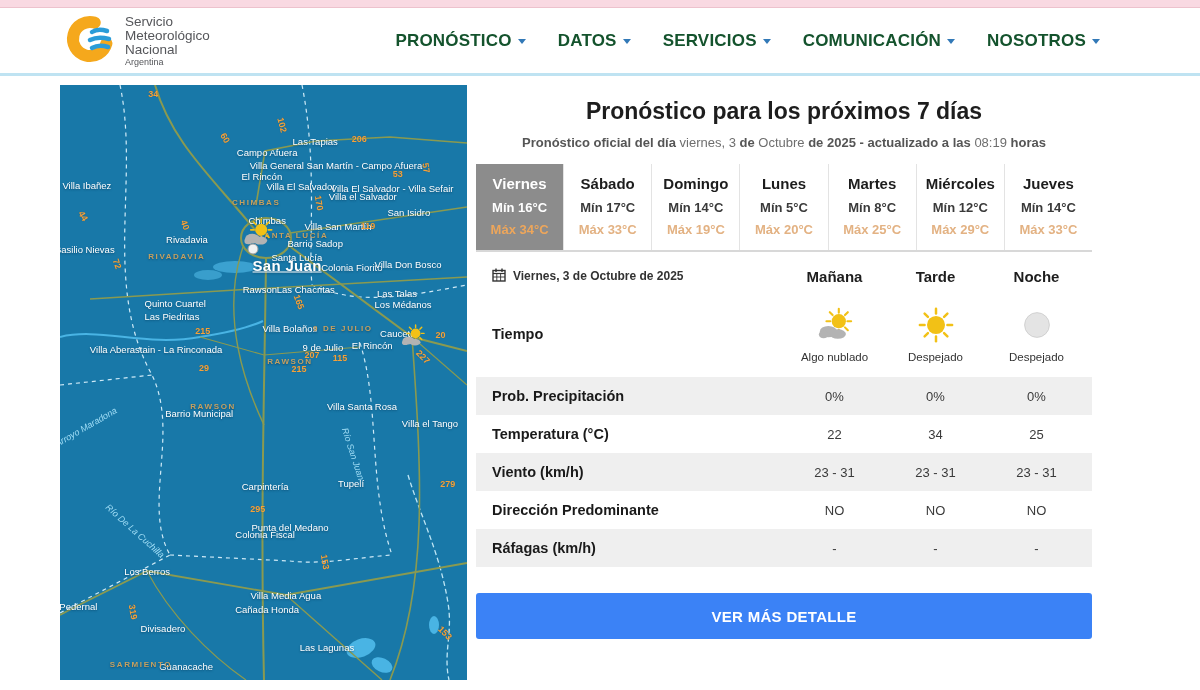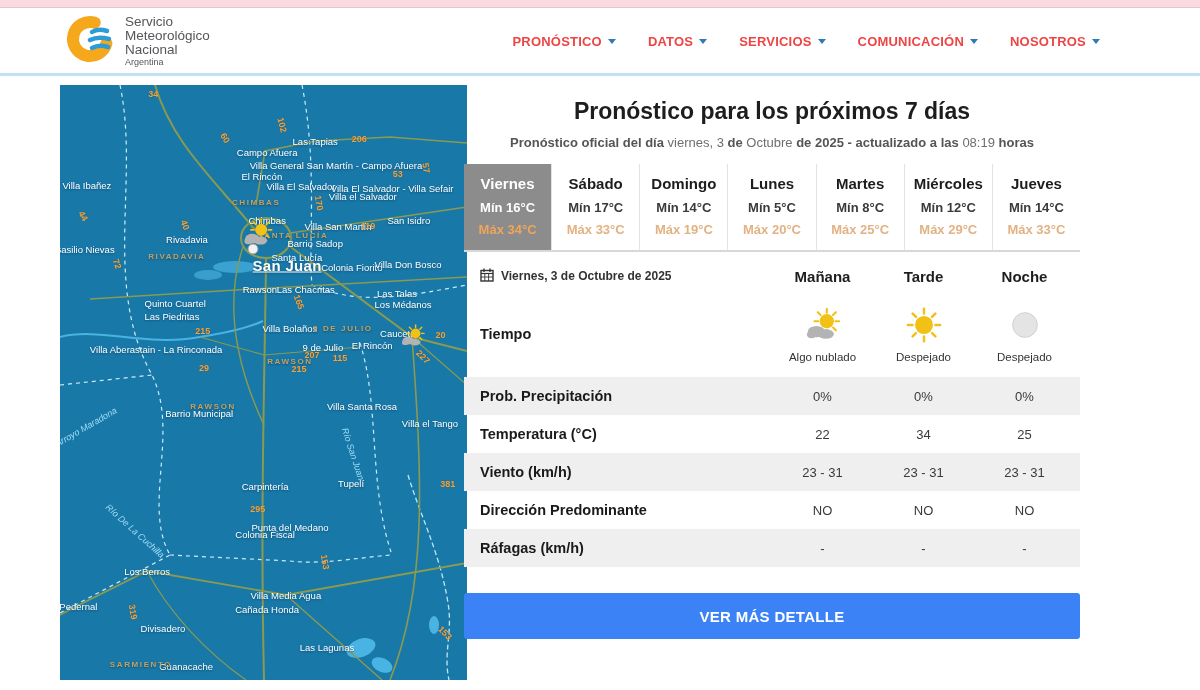--- a/index.html
+++ b/index.html
@@ -13,41 +13,41 @@
   
   .topstrip { position:absolute; left:0; top:0; width:1200px; height:8px;
     background:#f9d9e2; border-bottom:1px solid #edc2cd; }
   .header { position:absolute; left:0; top:9px; width:1200px; height:67px;
     background:#fff; border-bottom:3px solid #bfe3f2;
     display:flex; align-items:center; padding:0 100px 0 64px; }
   .logo-block { display:flex; align-items:center; gap:9px; cursor:pointer; }
   .logo-text { line-height:1.05; color:#55565a; font-size:13.5px; font-weight:500; }
   .logo-country { font-size:9px; color:#55565a; margin-top:1px; }
   .nav { margin-left:auto; display:flex; gap:32px; }
-  .nav-item { display:flex; align-items:center; gap:6px; color:#ef4444;
-    font-size:13px; font-weight:700; letter-spacing:.2px; cursor:pointer; }
+  .nav-item { display:flex; align-items:center; gap:6px; color:#14532d;
+    font-size:17px; font-weight:700; letter-spacing:.2px; cursor:pointer; }
   .caret { width:0; height:0; border-left:4px solid transparent;
     border-right:4px solid transparent; border-top:5px solid #3279b7; }
 
   
   .map { position:absolute; left:60px; top:85px; width:407px; height:595px;
     background:#1878a8; overflow:hidden; cursor:grab; }
   .map svg.bg { position:absolute; inset:0; }
   .mlabel { position:absolute; transform:translate(-50%,-50%); white-space:nowrap;
     color:#fff; font-size:9.5px; text-shadow:0 1px 2px rgba(0,50,80,.55); pointer-events:none; }
   .mlabel.city { font-size:15px; font-weight:700; letter-spacing:.3px;text-decoration:underline; }
   .mlabel.region { color:rgba(228,170,88,.85); font-size:8px; letter-spacing:1.6px; font-weight:700; }
   .mlabel.river { color:#9edcf5; font-style:italic; font-size:9px; text-shadow:none; }
   .mlabel.shield { color:#f2a23c; font-weight:700; font-size:9px; text-shadow:0 0 1px rgba(80,40,0,.4); }
   .map-wicon { position:absolute; transform:translate(-50%,-50%); }
   .map-dot { position:absolute; transform:translate(-50%,-50%); width:11px; height:11px;
     background:#f2f2f2; border:1px solid #9a9a9a; border-radius:50%; }
 
   
-  .panel { position:absolute; left:464px; top:85px; width:616px; height:595px; }
+  .panel { position:absolute; left:476px; top:85px; width:616px; height:595px; }
   .f-title { text-align:center; font-size:23px; font-weight:700; color:#1d1d1d; margin-top:13px; }
   .f-sub { text-align:center; font-size:13px; color:#6e6e6e; margin-top:10px; }
   .f-sub .b { font-weight:700; color:#555; }
 
   .tabs { display:flex; margin-top:14px; border-bottom:2px solid #d8d8d8; }
   .tab { flex:1; text-align:center; padding:11px 0 13px; background:#fff;
     border-left:1px solid #e3e3e3; cursor:pointer; }
   .tab:first-child { border-left:none; }
   .tab.selected { background:#8c8c8c; }
   .tab-name { font-size:15px; font-weight:700; color:#1d1d1d; }
@@ -156,21 +156,21 @@
       <path d="M140 252 L204 270 L300 262" fill="none" stroke="#8a9a50" stroke-width="1.2"></path>
     </svg>
     <div id="map-labels">
         <span class="mlabel town" style="left: 62.7%; top: 9.4%;">Las Tapias</span>
         <span class="mlabel town" style="left: 50.9%; top: 11.3%;">Campo Afuera</span>
         <span class="mlabel town" style="left: 67.8%; top: 13.4%;">Villa General San Martín - Campo Afuera</span>
         <span class="mlabel town" style="left: 49.6%; top: 15.3%;">El Rincón</span>
         <span class="mlabel town" style="left: 59.2%; top: 17%;">Villa El Salvador</span>
         <span class="mlabel town" style="left: 81.6%; top: 17.3%;">Villa El Salvador - Villa Sefair</span>
         <span class="mlabel town" style="left: 74.4%; top: 18.7%;">Villa el Salvador</span>
-        <span class="mlabel town" style="left: 85.7%; top: 21.3%; margin-top: 8px;">San Isidro</span>
+        <span class="mlabel town" style="left: 85.7%; top: 21.3%;">San Isidro</span>
         <span class="mlabel town" style="left: 6.6%; top: 16.8%;">Villa Ibañez</span>
         <span class="mlabel town" style="left: 50.9%; top: 22.7%;">Chimbas</span>
         <span class="mlabel town" style="left: 68.3%; top: 23.7%;">Villa San Martín</span>
         <span class="mlabel town" style="left: 31.2%; top: 25.9%;">Rivadavia</span>
         <span class="mlabel town" style="left: 6.1%; top: 27.6%;">Basilio Nievas</span>
         <span class="mlabel town" style="left: 62.7%; top: 26.6%;">Barrio Sadop</span>
         <span class="mlabel town" style="left: 58.2%; top: 28.9%;">Santa Lucía</span>
         <span class="mlabel city" style="left: 55.8%; top: 30.3%;">San Juan</span>
         <span class="mlabel town" style="left: 71.7%; top: 30.6%;">Colonia Fiorito</span>
         <span class="mlabel town" style="left: 85.5%; top: 30.1%;">Villa Don Bosco</span>
@@ -222,21 +222,21 @@
         <span class="mlabel shield" style="left: 14%; top: 30.1%; transform: translate(-50%, -50%) rotate(70deg);">72</span>
         <span class="mlabel shield" style="left: 58.7%; top: 36.5%; transform: translate(-50%, -50%) rotate(70deg);">165</span>
         <span class="mlabel shield" style="left: 35.1%; top: 41.3%;">215</span>
         <span class="mlabel shield" style="left: 61.9%; top: 45.4%;">207</span>
         <span class="mlabel shield" style="left: 68.8%; top: 45.9%;">115</span>
         <span class="mlabel shield" style="left: 58.7%; top: 47.7%;">215</span>
         <span class="mlabel shield" style="left: 35.4%; top: 47.6%;">29</span>
         <span class="mlabel shield" style="left: 89.2%; top: 45.7%; transform: translate(-50%, -50%) rotate(45deg);">227</span>
         <span class="mlabel shield" style="left: 93.5%; top: 42%;">20</span>
         <span class="mlabel shield" style="left: 48.6%; top: 71.3%;">295</span>
-        <span class="mlabel shield" style="left: 95.3%; top: 67.1%;">381</span>
+        <span class="mlabel shield" style="left: 95.3%; top: 67.1%;">279</span>
         <span class="mlabel shield" style="left: 17.9%; top: 88.6%; transform: translate(-50%, -50%) rotate(80deg);">319</span>
         <span class="mlabel shield" style="left: 65.1%; top: 80.2%; transform: translate(-50%, -50%) rotate(80deg);">153</span>
         <span class="mlabel shield" style="left: 94.6%; top: 92.1%; transform: translate(-50%, -50%) rotate(45deg);">153</span>
       </div>
     <div id="map-icons">
         <div class="map-wicon" style="left: 48.6%; top: 25.2%;"><svg width="32" height="32" viewBox="0 0 40 40">
     <g stroke="#f2c116" stroke-width="2.2" stroke-linecap="round">
       <line x1="24" y1="3" x2="24" y2="7"></line>
               <line x1="24" y1="25" x2="24" y2="29"></line>
       <line x1="11" y1="16" x2="15" y2="16"></line>

